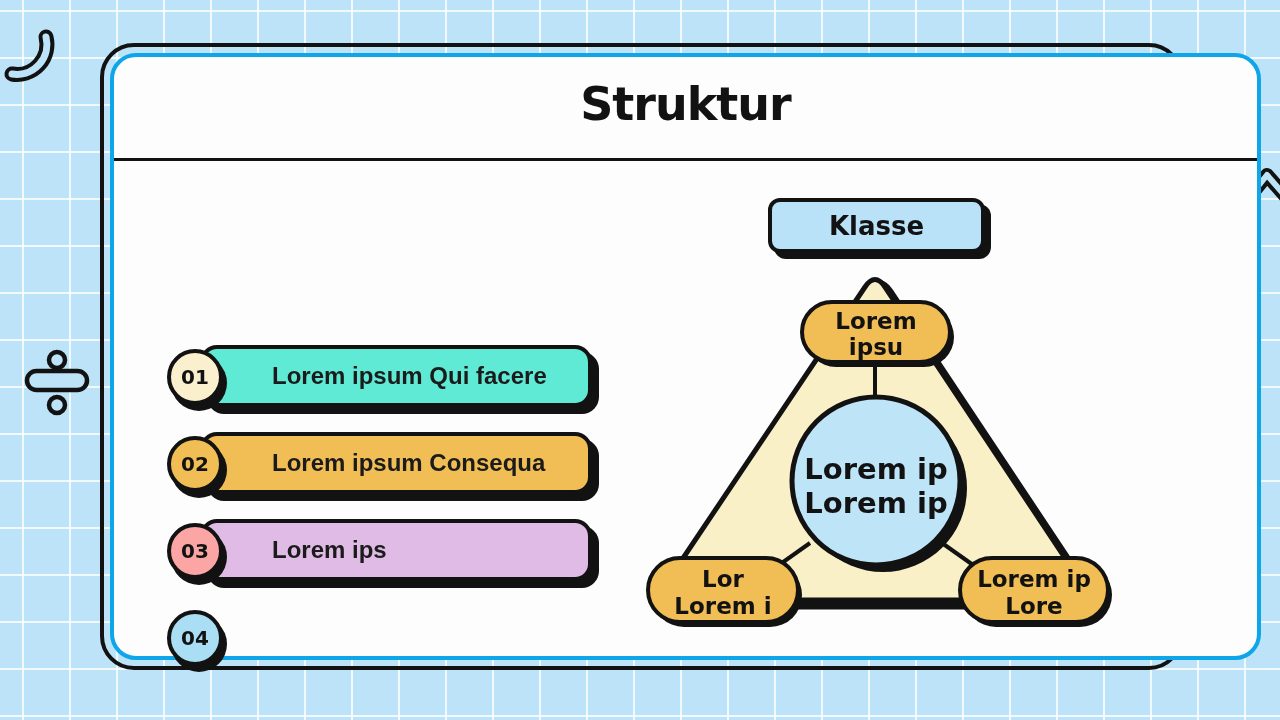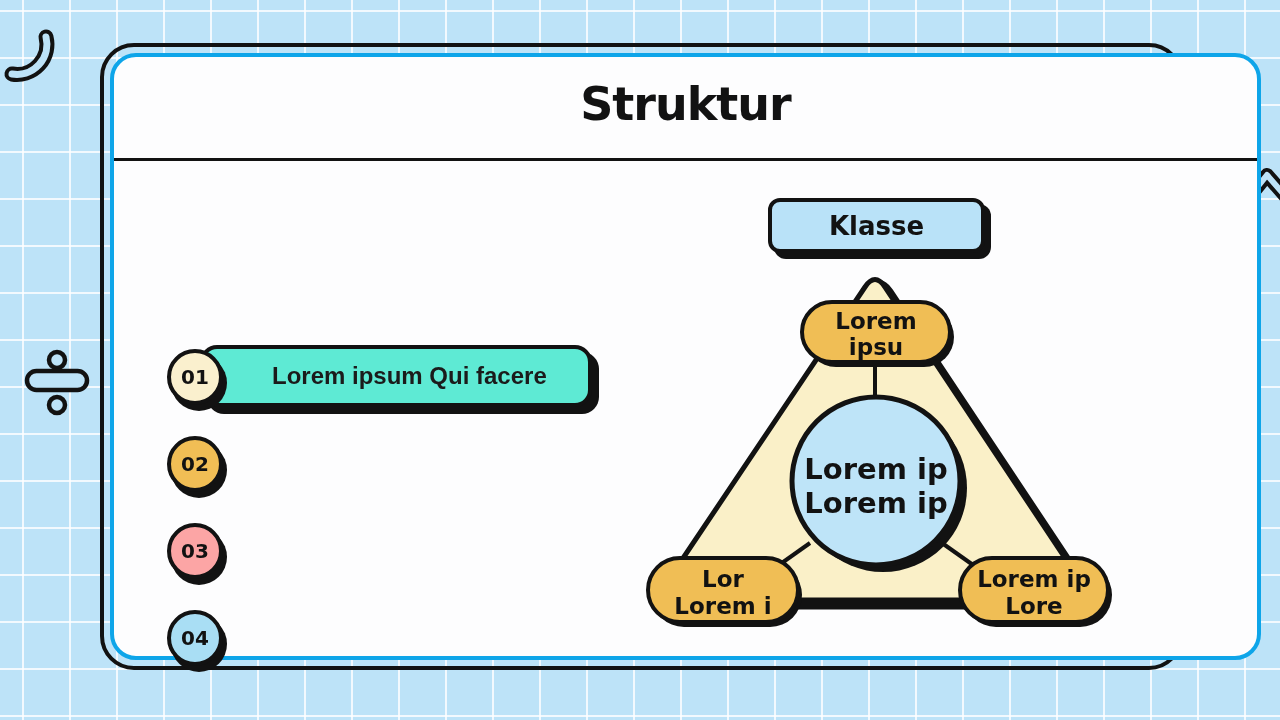--- a/index.html
+++ b/index.html
@@ -90,23 +90,29 @@
   <div class="item-circle" style="top: 292px; background: rgb(250, 240, 206);">
     <span>01</span>
   </div>
   <div class="item-bar" style="top: 288px; background: #5eead4;">
     <span>Lorem ipsum Qui facere</span>
   </div>
 
   <div class="item-circle" style="top: 379px; background: rgb(241, 190, 85);">
     <span>02</span>
   </div>
+  <div class="item-bar" style="top: 375px; background: rgb(241, 190, 85);">
+    <span>Lorem ipsum Consequa</span>
+  </div>
 
   <div class="item-circle" style="top: 466px; background: #fca5a5;">
     <span>03</span>
+  </div>
+  <div class="item-bar" style="top: 462px; background: rgb(223, 187, 230);">
+    <span>Lorem ips</span>
   </div>
 
   <div class="item-circle" style="top: 553px; background: rgb(169, 222, 244);">
     <span>04</span>
   </div>
 
   <div class="hdr-btn hdr-right">
     <span>Klasse</span>
   </div>
 

